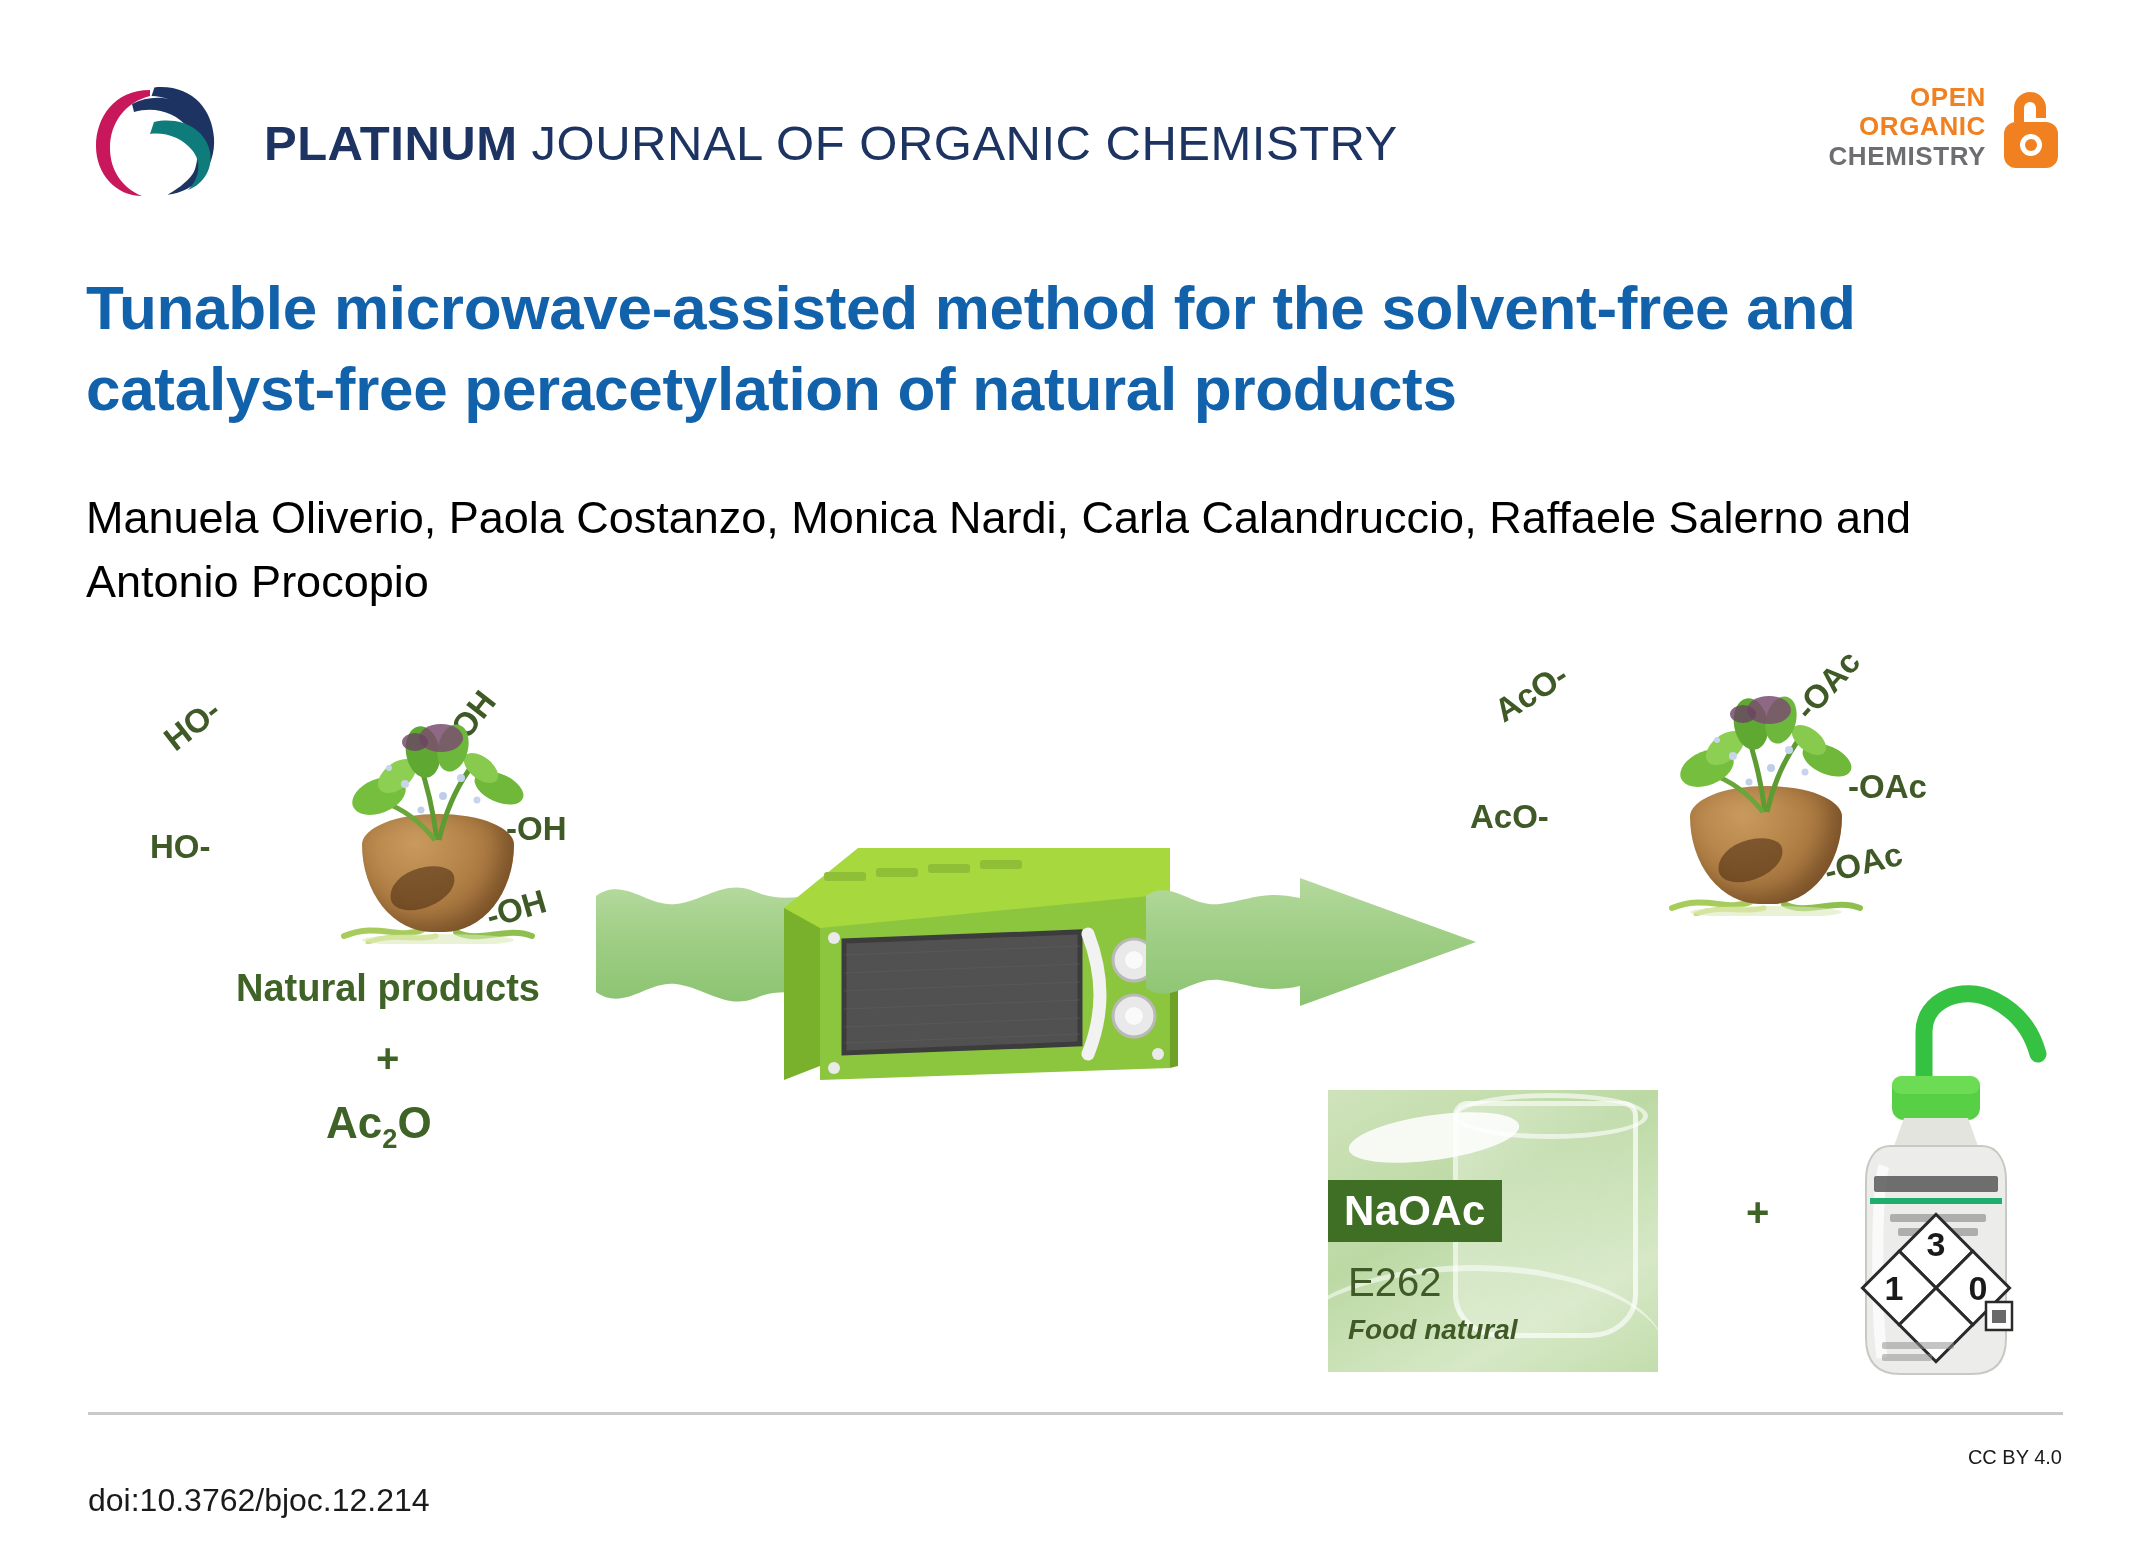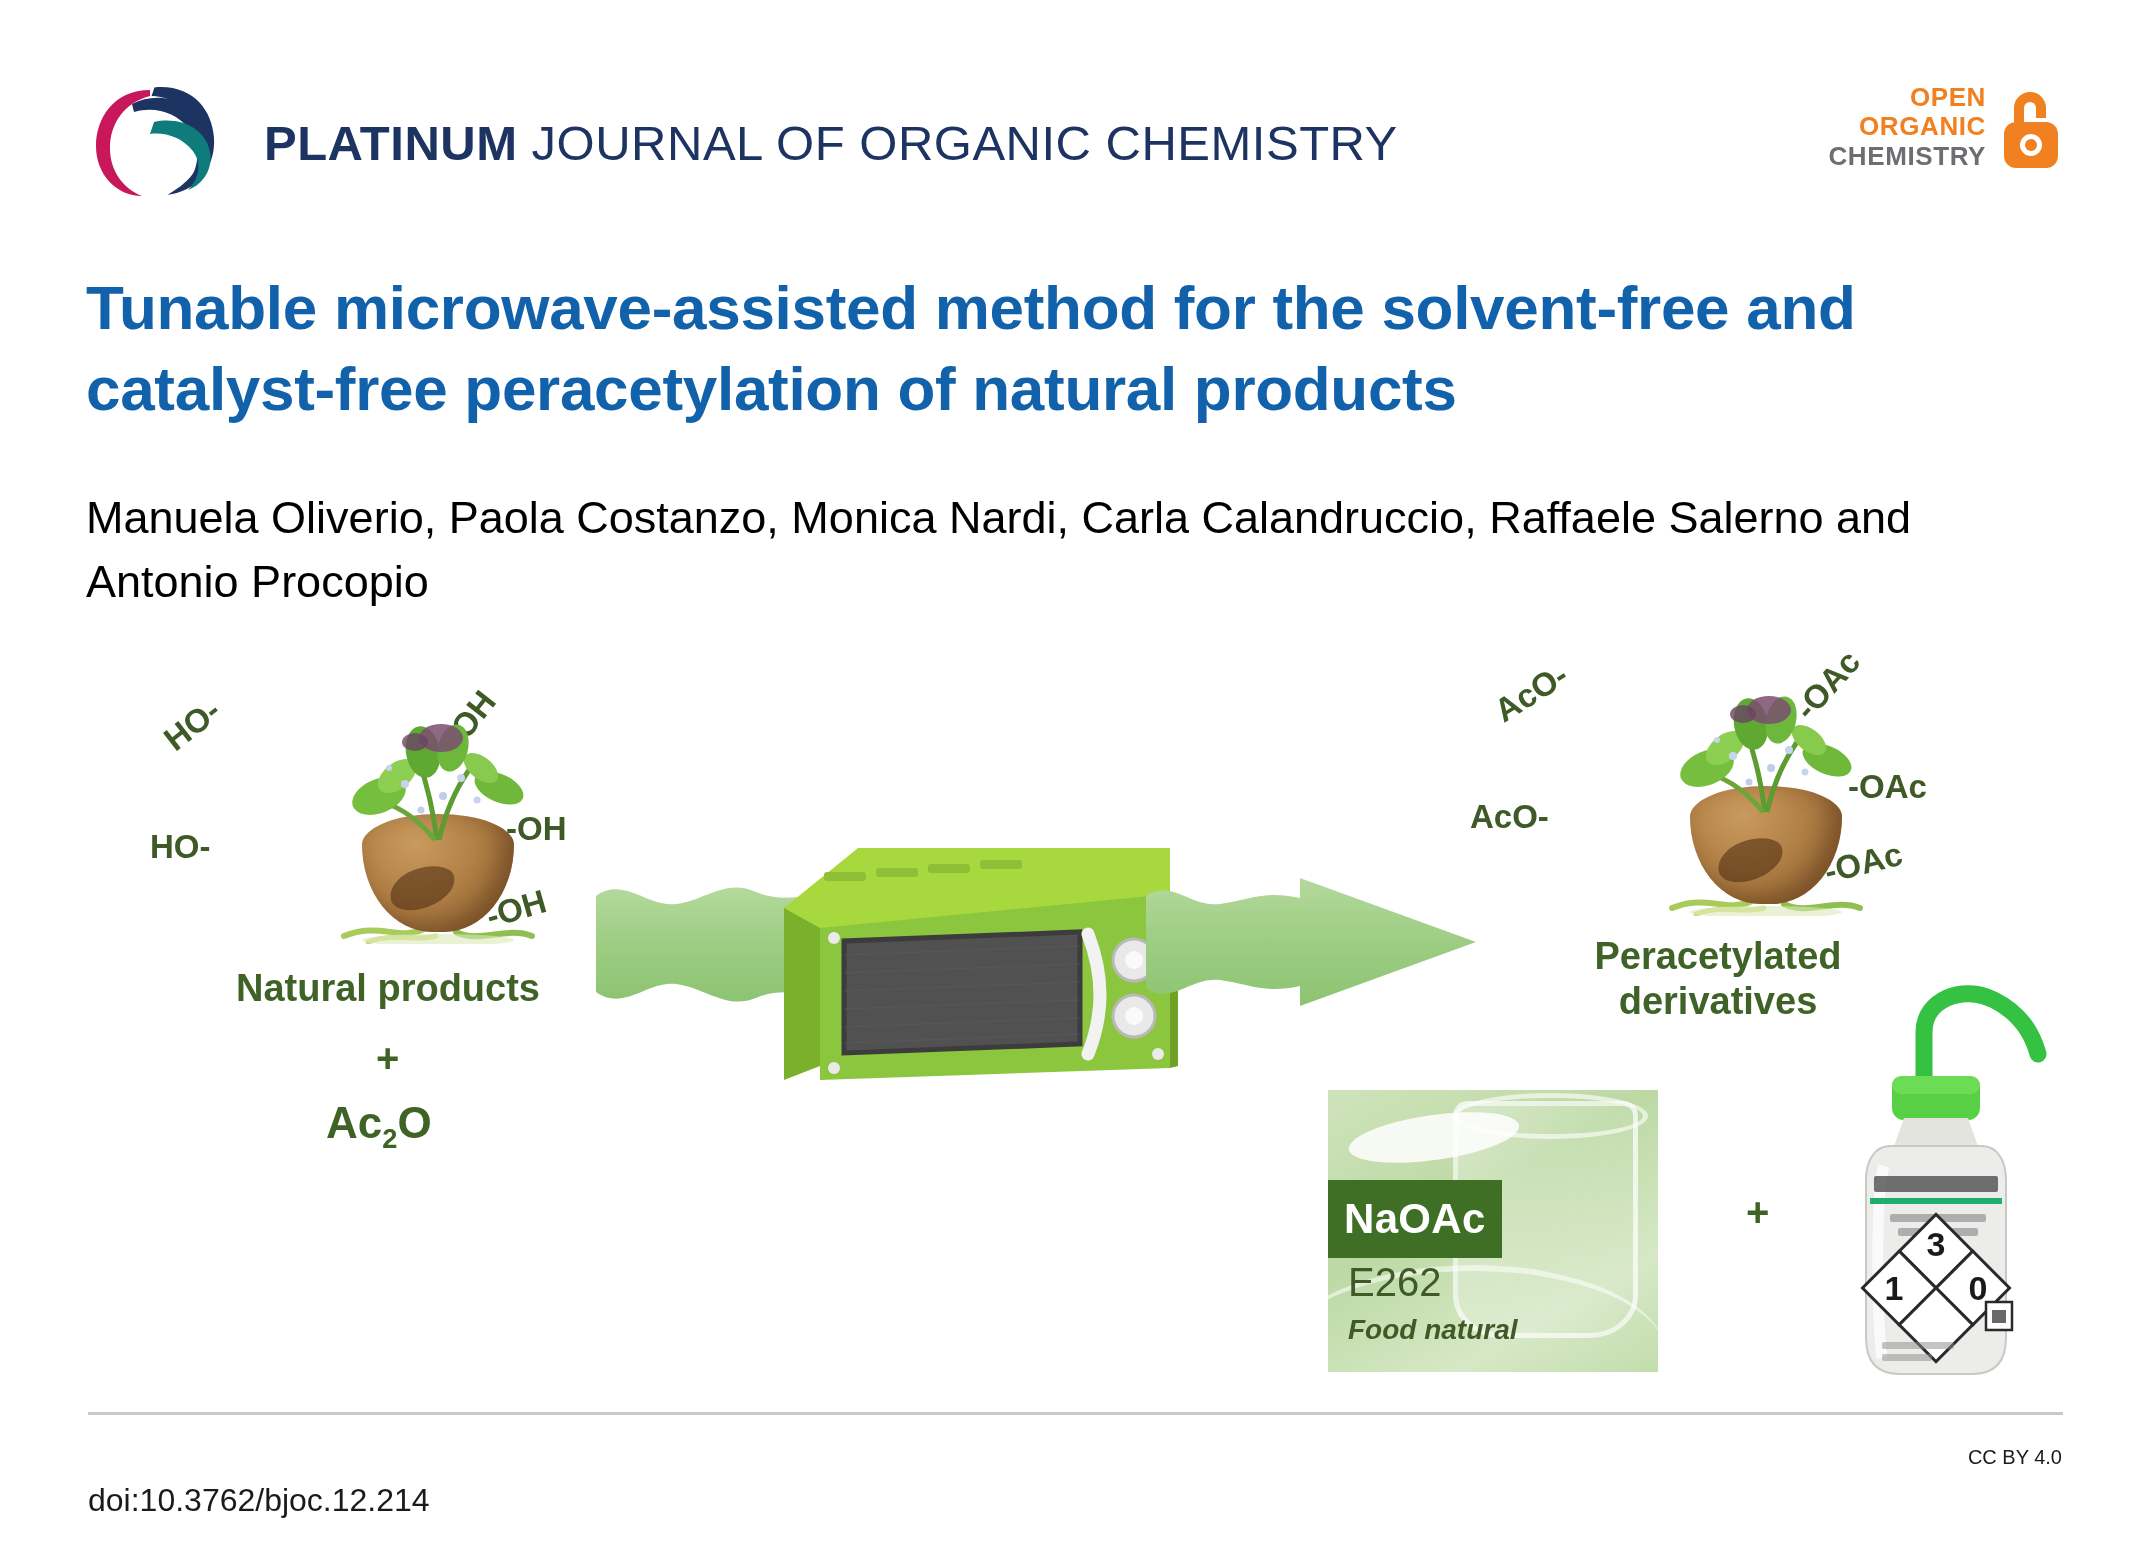--- a/index.html
+++ b/index.html
@@ -431,30 +431,26 @@
         </svg>
       </div>
     </div>
 
     <span class="grp-label" style="left:1404px; top:24px; transform:rotate(-32deg);">AcO-</span>
     <span class="grp-label" style="left:1700px; top:16px; transform:rotate(-48deg);">-OAc</span>
     <span class="grp-label" style="left:1382px; top:148px;">AcO-</span>
     <span class="grp-label" style="left:1760px; top:118px;">-OAc</span>
     <span class="grp-label" style="left:1736px; top:194px; transform:rotate(-14deg);">-OAc</span>
 
-    <div class="caption" style="left:1420px; top:284px; width:420px;">
-      <div>Peracetylated</div>
-      <div>derivatives</div>
-    </div>
 
     <div class="naoac-box" style="left:1240px; top:440px; width:330px; height:282px;">
       <div class="naoac-glass"></div>
       <div class="naoac-spoon"></div>
       <div class="naoac-swoosh"></div>
-      <div class="naoac-tag" style="left:0px; top:90px; height:78px; font-size:42px;">NaOAc</div>
+      <div class="naoac-tag" style="left:0px; top:90px; height:62px; font-size:42px;">NaOAc</div>
       <div class="naoac-e" style="left:20px; top:170px; font-size:40px;">E262</div>
       <div class="naoac-sub" style="left:20px; top:224px; font-size:28px;">Food natural</div>
     </div>
 
     <div class="plus-sign" style="left:1658px; top:540px;">+</div>
 
     <div class="wash-bottle" style="left:1740px; top:330px; width:240px; height:410px;">
       <svg viewBox="0 0 240 410" width="240" height="410" aria-hidden="true">
 
         <path d="M96 106 L96 52 C96 20 134 4 166 20 C190 32 204 52 210 74" stroke="#35c141" stroke-width="17" fill="none" stroke-linecap="round"></path>

